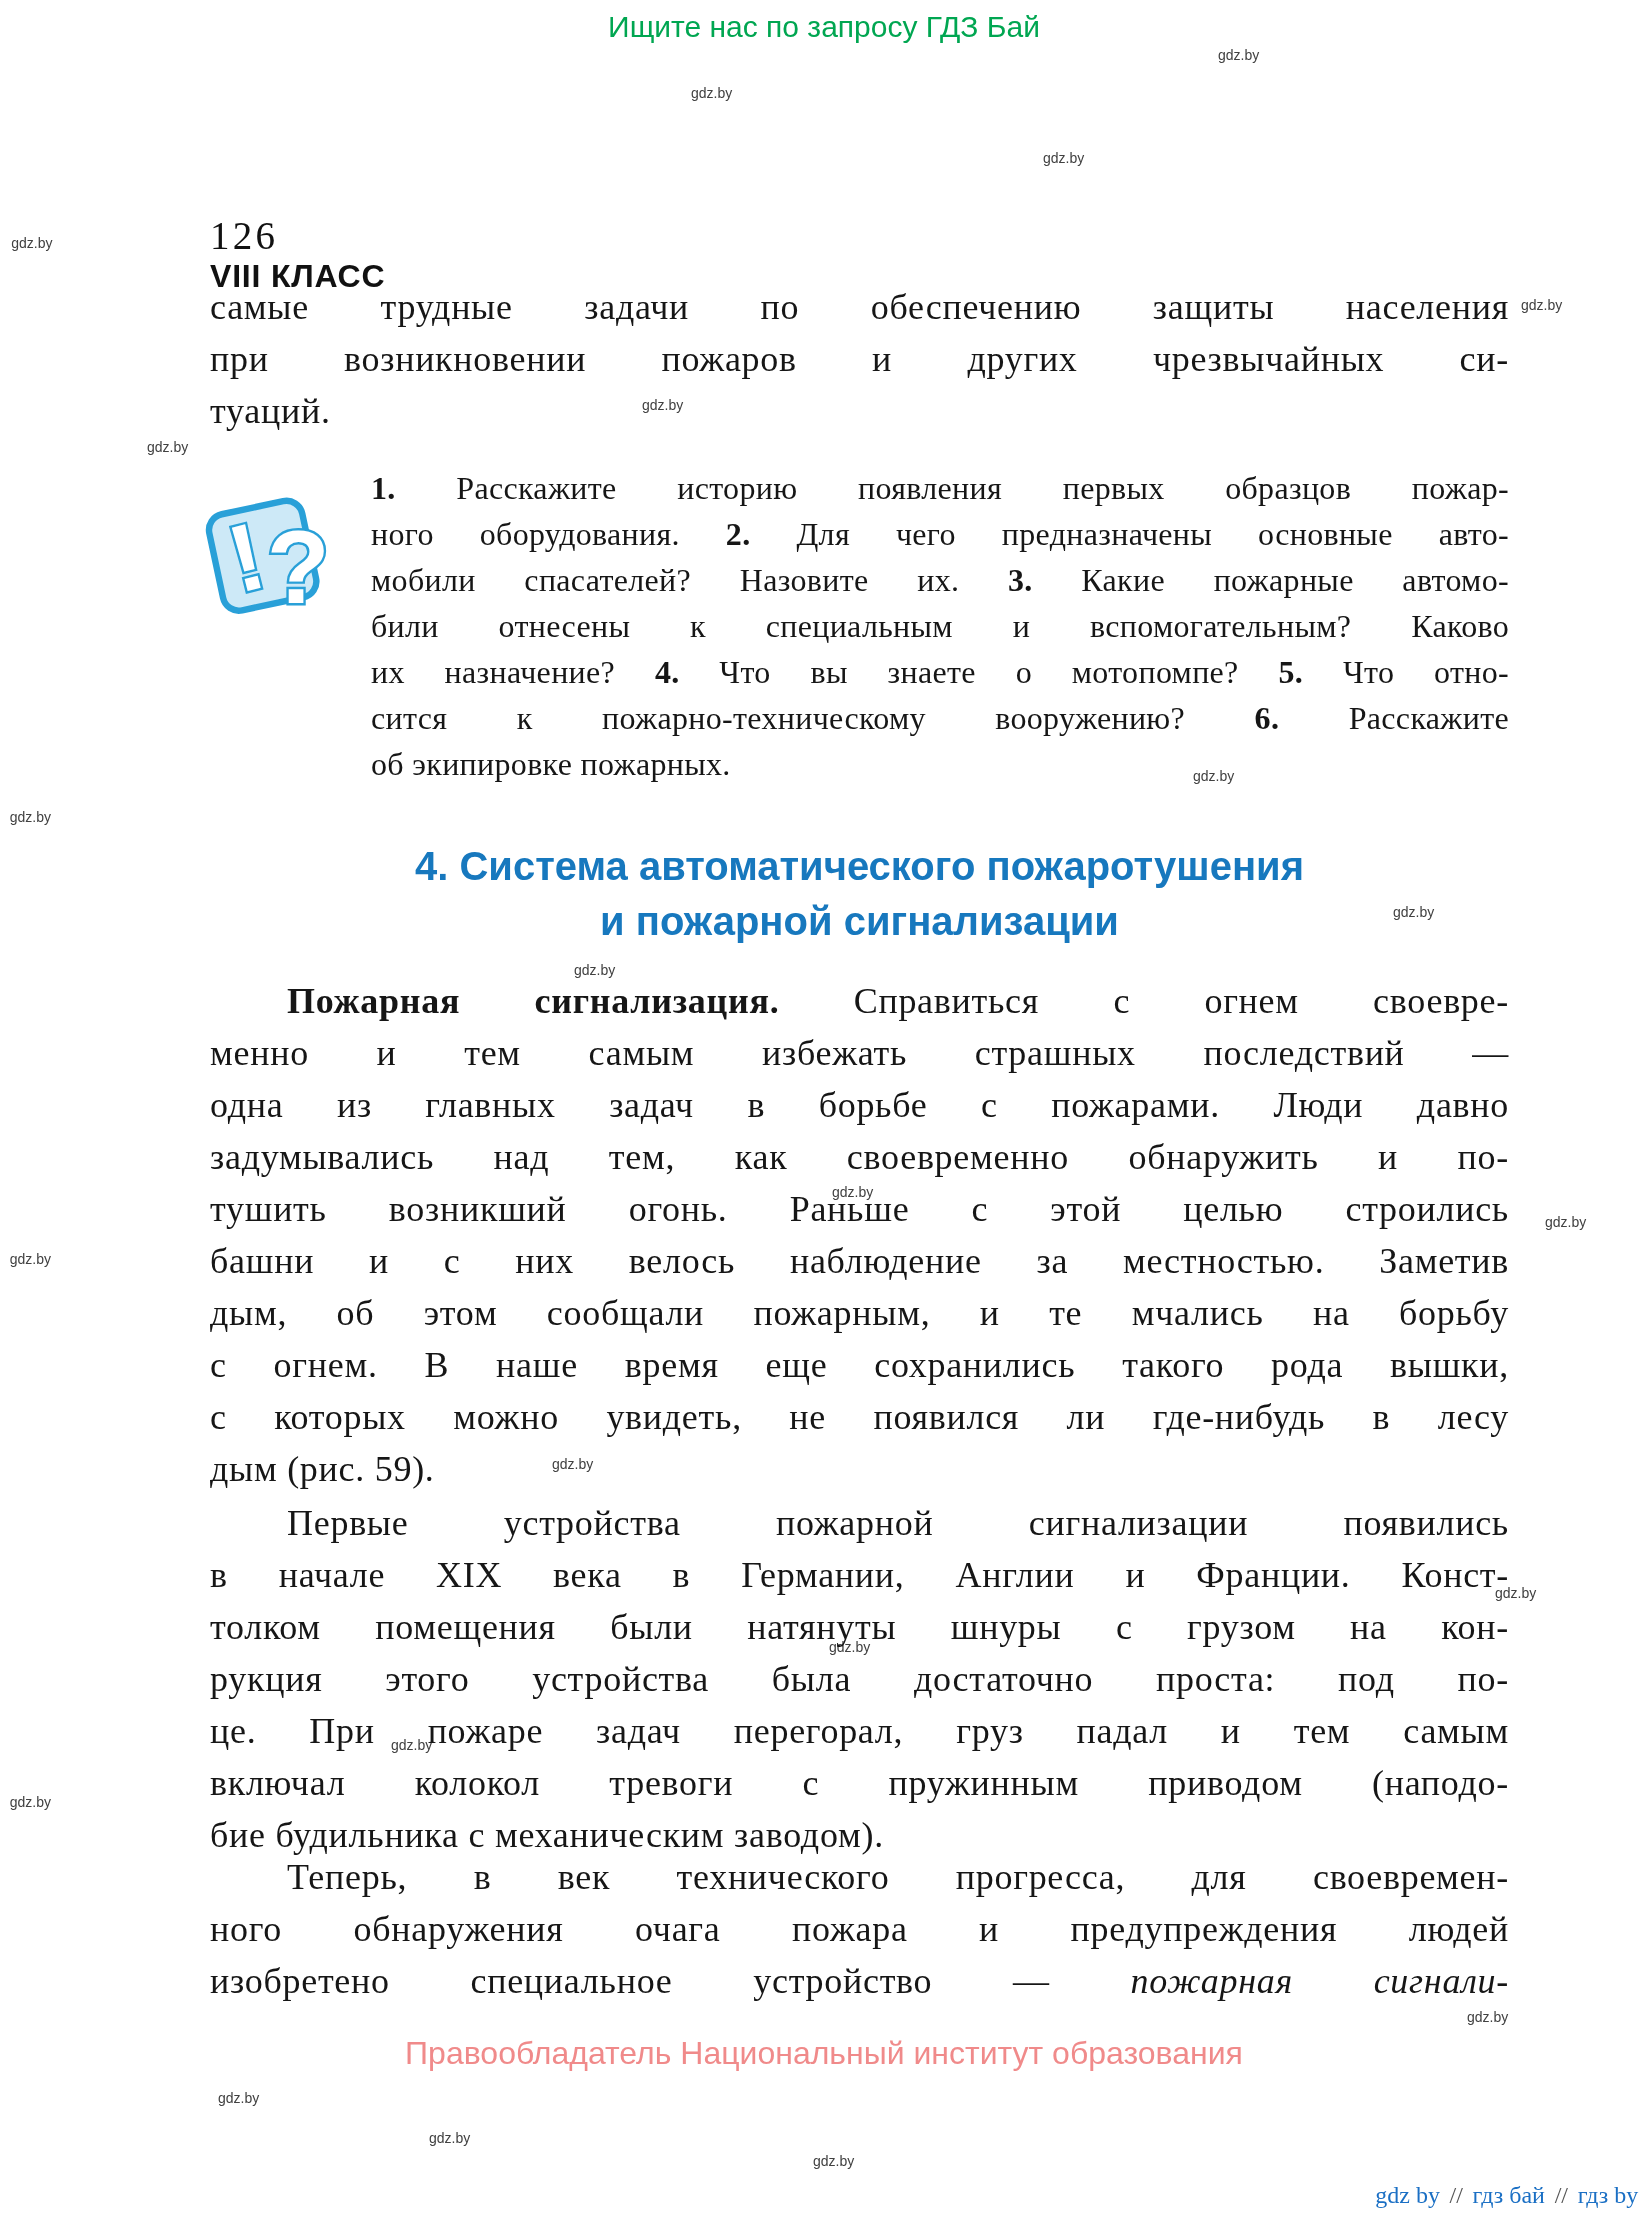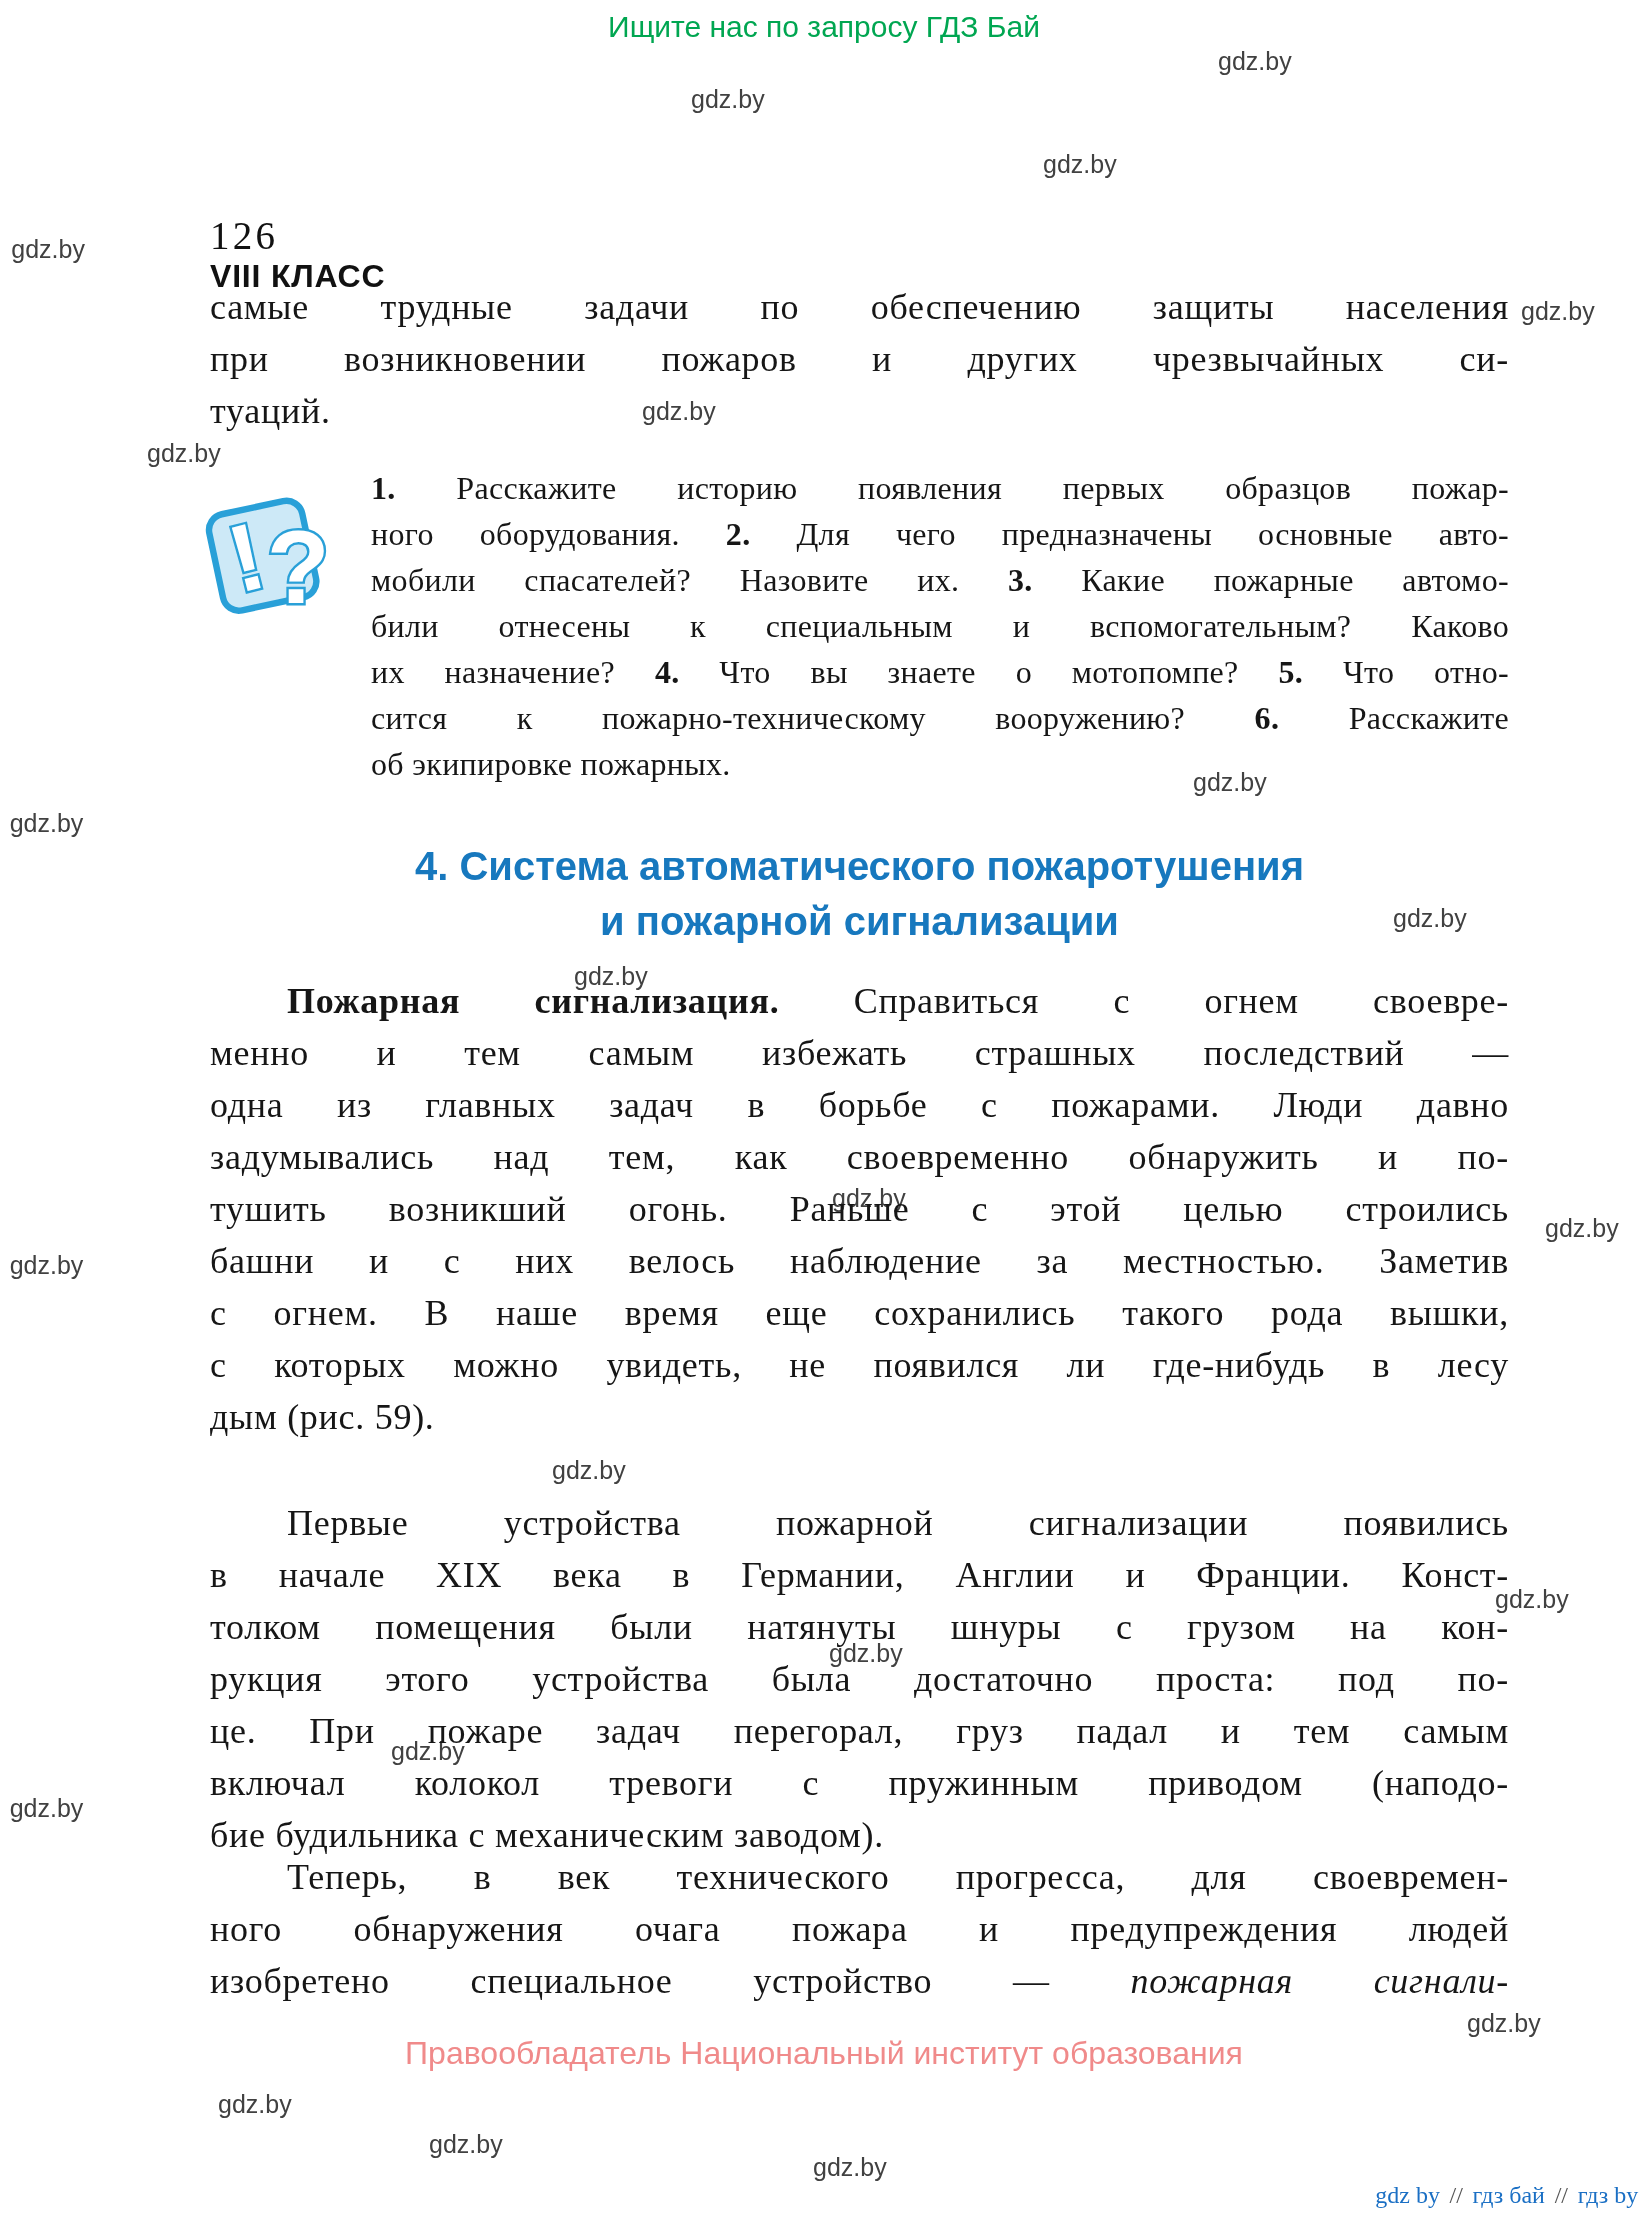--- a/index.html
+++ b/index.html
@@ -24,21 +24,21 @@
   .top-note{
     position:absolute; top:9.7px; left:0; width:100%;
     text-align:center;
     font-family:"Liberation Sans",sans-serif;
     font-size:30px;
     color:var(--promo-green);
   }
   .wm{
     position:absolute;
     font-family:"Liberation Sans",sans-serif;
-    font-size:25px;
+    font-size:14px;
     color:var(--wm-gray);
     white-space:nowrap;
   }
   .header{
     position:absolute; left:210px; width:1299px; top:213px;
     display:flex; justify-content:space-between; align-items:baseline;flex-direction:column;
   }
   .page-number{
     font-family:"Liberation Serif","DejaVu Serif",serif;
     font-size:39px; letter-spacing:3.2px; color:#111;
@@ -158,20 +158,21 @@
     <div>и пожарной сигнализации</div>
   </div>
 
   <div class="textblock p1">
       <div class="line line-indent"><span class="b">Пожарная сигнализация.</span><span> Справиться с огнем своевре-</span></div>
       <div class="line"><span>менно и тем самым избежать страшных последствий —</span></div>
       <div class="line"><span>одна из главных задач в борьбе с пожарами. Люди давно</span></div>
       <div class="line"><span>задумывались над тем, как своевременно обнаружить и по-</span></div>
       <div class="line"><span>тушить возникший огонь. Раньше с этой целью строились</span></div>
       <div class="line"><span>башни и с них велось наблюдение за местностью. Заметив</span></div>
+      <div class="line"><span>дым, об этом сообщали пожарным, и те мчались на борьбу</span></div>
       <div class="line"><span>с огнем. В наше время еще сохранились такого рода вышки,</span></div>
       <div class="line"><span>с которых можно увидеть, не появился ли где-нибудь в лесу</span></div>
       <div class="line line-end"><span>дым (рис. 59).</span></div>
     </div>
   <div class="textblock p2">
       <div class="line line-indent"><span>Первые устройства пожарной сигнализации появились</span></div>
       <div class="line"><span>в начале XIX века в Германии, Англии и Франции. Конст-</span></div>
       <div class="line"><span>толком помещения были натянуты шнуры с грузом на кон-</span></div>
       <div class="line"><span>рукция этого устройства была достаточно проста: под по-</span></div>
       <div class="line"><span>це. При пожаре задач перегорал, груз падал и тем самым</span></div>

